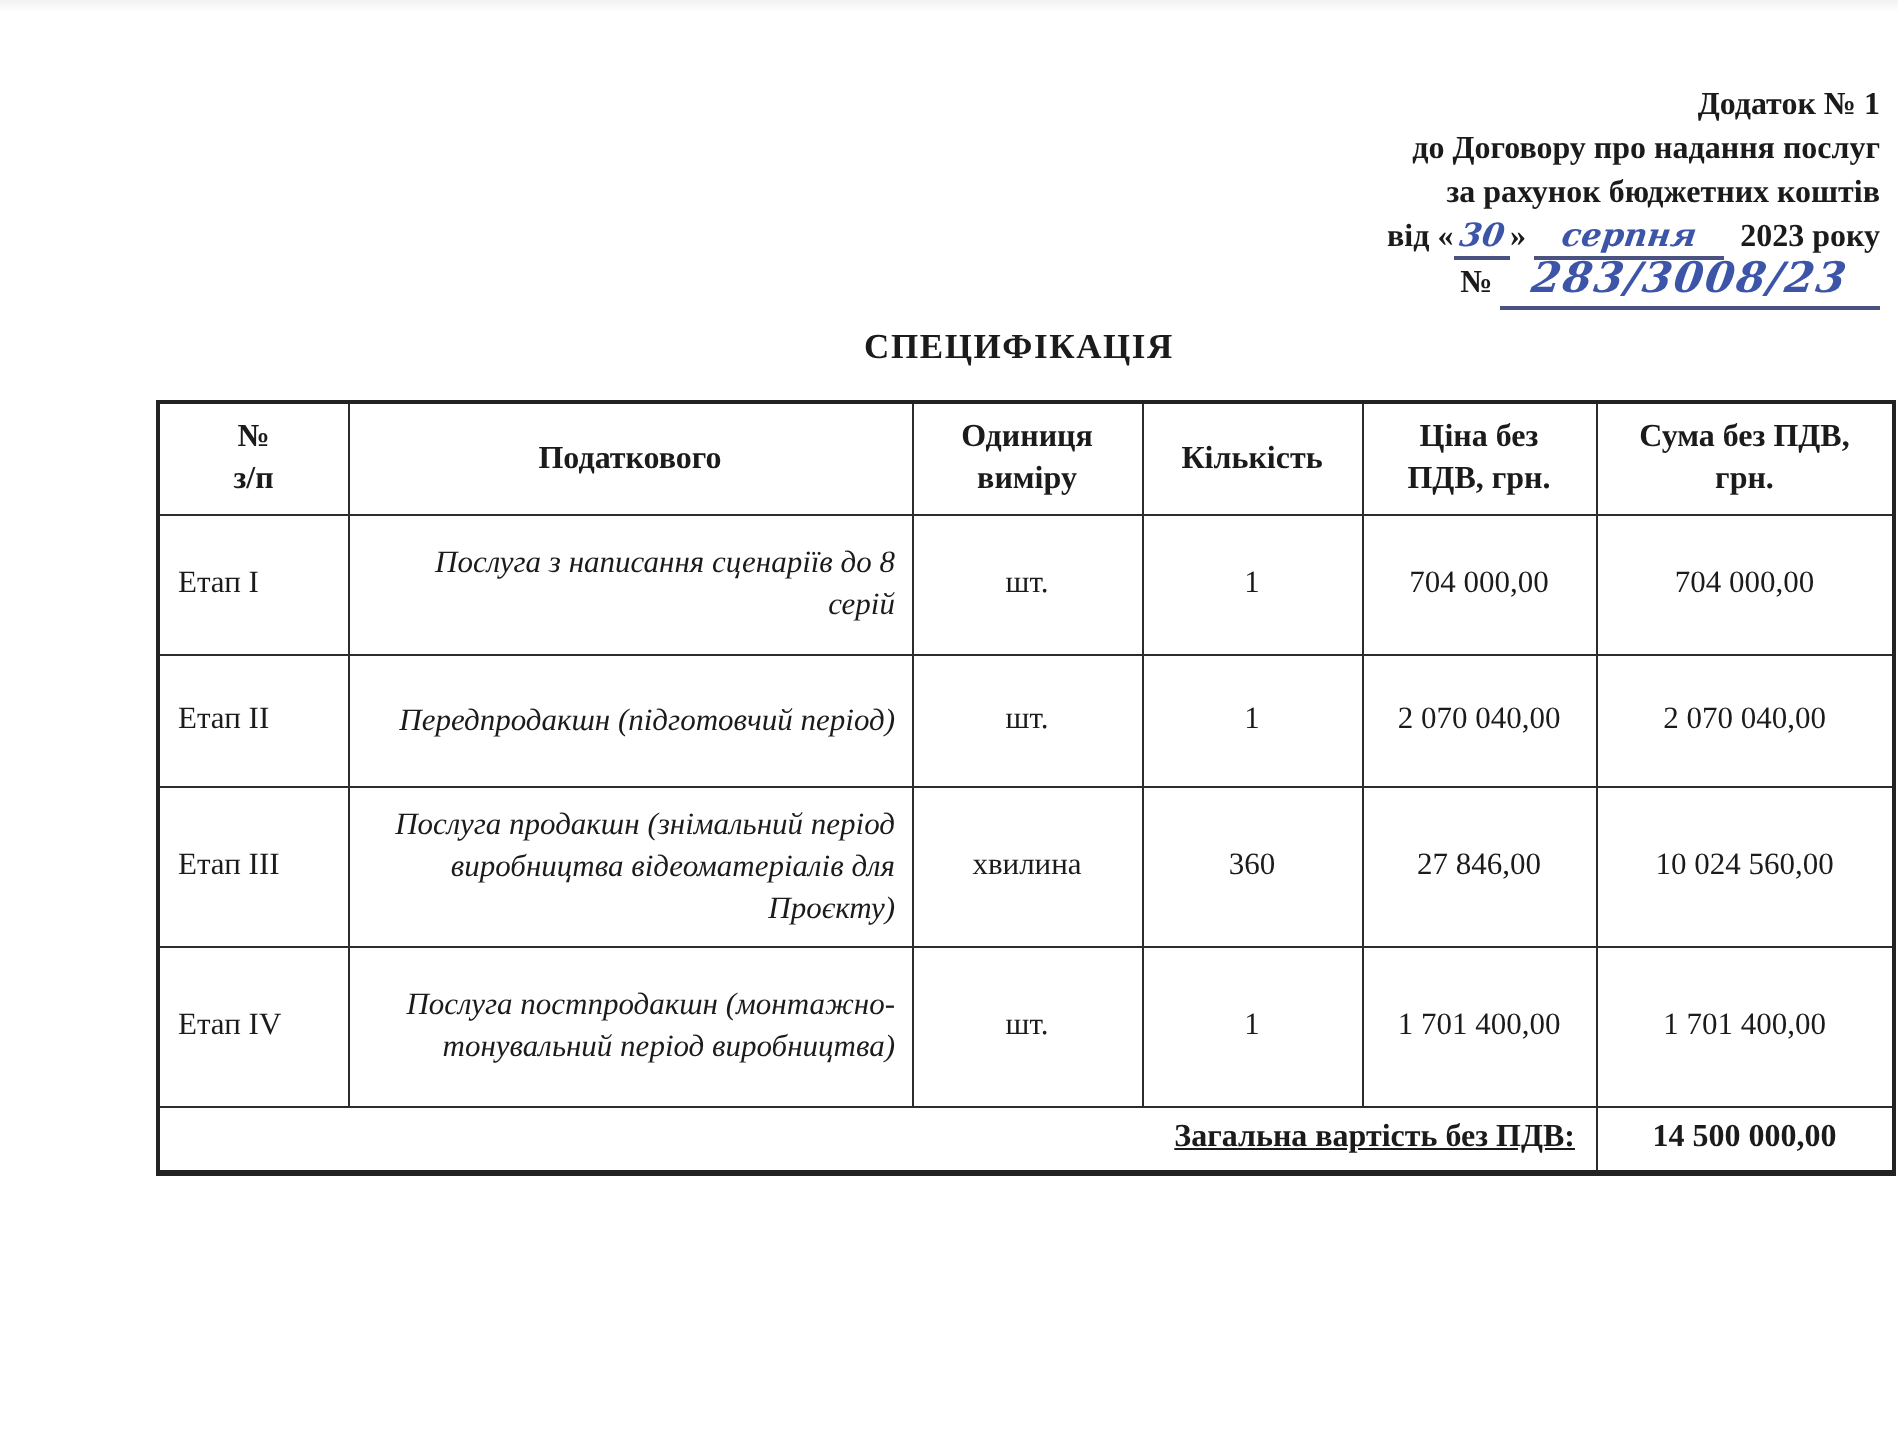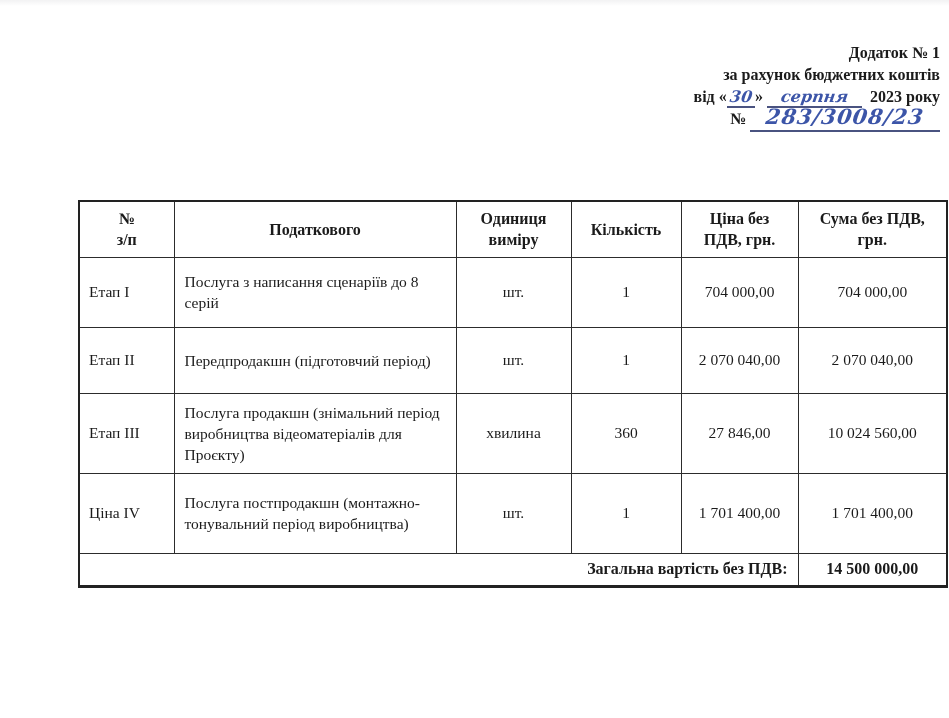--- a/index.html
+++ b/index.html
@@ -84,34 +84,36 @@
   tr.intro-row td {
     height: 50px;
     text-align: justify;
     padding: 4px 8px;
     line-height: 21px;
     font-size: 15.5px;
   }
   tr.data-row td { text-align: center; }
   tr.data-row td.stage-cell { text-align: left; padding-left: 9px; }
   tr.data-row td.name-cell {
-    text-align: left;
+    text-align: right;
     padding-left: 10px;
     padding-right: 8px;
     line-height: 21px;
+    font-style: italic;
   }
   tr.row-1 { height: 70px; }
   tr.row-2 { height: 66px; margin-left: 14px; }
   tr.row-3 { height: 80px; }
   tr.row-4 { height: 80px; }
   tr.total-row { height: 33px; font-weight: bold; }
   tr.total-row td.total-label {
     text-align: right;
     padding-right: 10px;
     font-size: 16px;
+    text-decoration: underline;
   }
   tr.total-row td.total-value { text-align: center; font-size: 16px; }
   table.spec { border-bottom-width: 3.5px; }
   
   .doc-footer {
     position: absolute;
     top: 657px;
     left: 78px;
     width: 864px;
     font-size: 15.5px;
@@ -120,25 +122,27 @@
     text-indent: 40px;
   }
 </style>
 </head>
 <body>
 
 <div class="page">
 
   <div class="doc-header">
     <span class="hline">Додаток № 1</span>
+    <span class="hline">до Договору про надання послуг</span>
     <span class="hline">за рахунок бюджетних коштів</span>
     <span class="hline"><span>від «</span><span class="hw-underline day-field"><span class="hw">30</span></span><span>»</span><span class="hw-underline month-field"><span class="hw">серпня</span></span><span> 2023 року</span></span>
     <span class="hline"><span>№ </span><span class="hw-underline number-field"><span class="hw">283/3008/23</span></span></span>
   </div>
 
+  <div class="doc-title">СПЕЦИФІКАЦІЯ</div>
 
   <table class="spec">
     <colgroup>
       <col style="width:95px">
         <col style="width:282px">
         <col style="width:115px">
       <col style="width:110px">
         <col style="width:117px">
         <col style="width:149px">
     </colgroup>
@@ -173,21 +177,21 @@
       </tr>
       <tr class="data-row row-3">
         <td class="stage-cell">Етап III</td>
         <td class="name-cell">Послуга продакшн (знімальний період виробництва відеоматеріалів для Проєкту)</td>
         <td>хвилина</td>
         <td>360</td>
         <td>27 846,00</td>
         <td>10 024 560,00</td>
       </tr>
       <tr class="data-row row-4">
-        <td class="stage-cell">Ціна IV</td>
+        <td class="stage-cell">Етап IV</td>
         <td class="name-cell">Послуга постпродакшн (монтажно-тонувальний період виробництва)</td>
         <td>шт.</td>
         <td>1</td>
         <td>1 701 400,00</td>
         <td>1 701 400,00</td>
       </tr>
       <tr class="total-row">
         <td colspan="5" class="total-label">Загальна вартість без ПДВ:</td>
         <td class="total-value">14 500 000,00</td>
       </tr>

